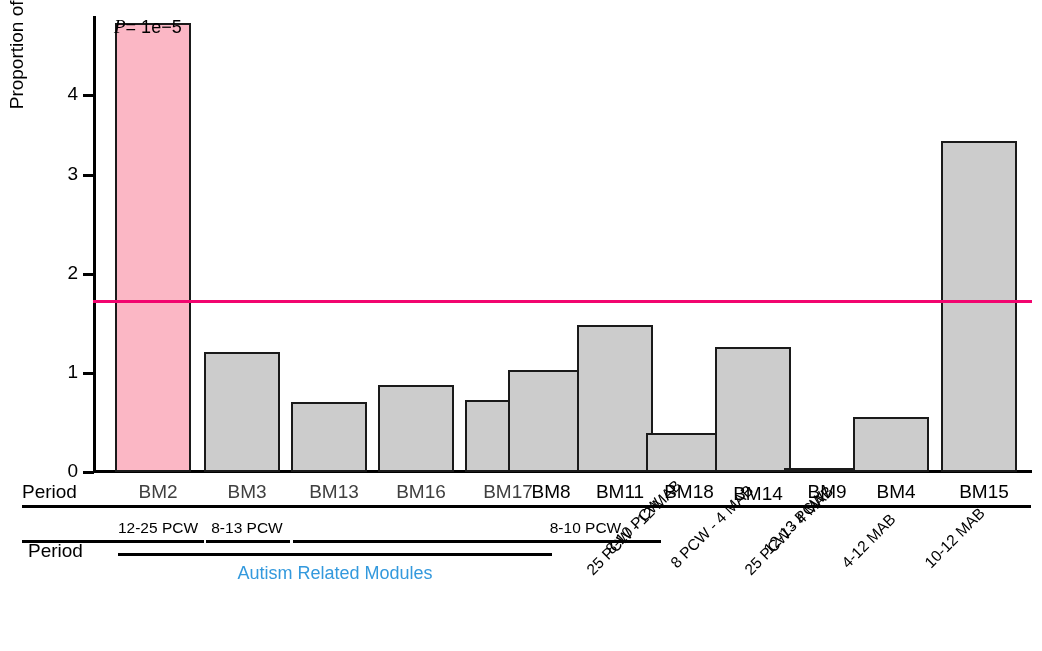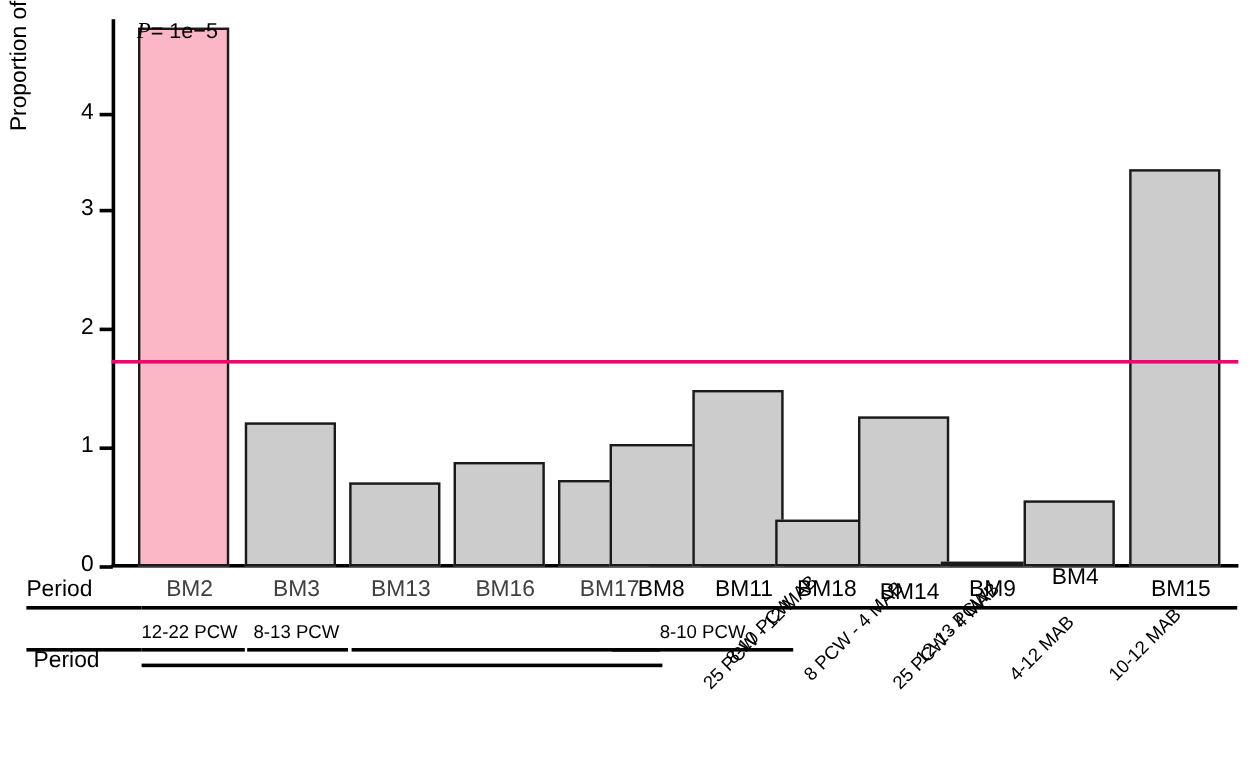--- a/index.html
+++ b/index.html
@@ -212,26 +212,26 @@
   <div class="module-label blue" style="left:204px; width:86px; top:481px;">BM3</div>
   <div class="module-label blue" style="left:291px; width:86px; top:481px;">BM13</div>
   <div class="module-label blue" style="left:378px; width:86px; top:481px;">BM16</div>
   <div class="module-label blue" style="left:465px; width:86px; top:481px;">BM17</div>
 
   <div class="module-label" style="left:508px; width:86px; top:481px;">BM8</div>
   <div class="module-label" style="left:577px; width:86px; top:481px;">BM11</div>
   <div class="module-label" style="left:646px; width:86px; top:481px;">BM18</div>
   <div class="module-label" style="left:715px; width:86px; top:483px;">BM14</div>
   <div class="module-label" style="left:784px; width:86px; top:481px;">BM9</div>
-  <div class="module-label" style="left:853px; width:86px; top:471px;">BM4</div>
+  <div class="module-label" style="left:853px; width:86px; top:481px;">BM4</div>
   <div class="module-label" style="left:941px; width:86px; top:481px;">BM15</div>
 
   <div class="caption-underline" style="left:118px; top:505px; width:913px;"></div>
 
-  <div class="period-label" style="left:115px; width:86px; top:519px;">12-22 PCW</div>
+  <div class="period-label" style="left:115px; width:86px; top:519px;">12-25 PCW</div>
   <div class="period-label" style="left:204px; width:86px; top:519px;">8-13 PCW</div>
   <div class="period-label" style="left:508px; width:155px; top:519px;">8-10 PCW</div>
 
   <div class="period-label rot" style="left:602px; top:545px;">8-10 PCW</div>
   <div class="period-label rot" style="left:583px; top:566px;">25 PCW - 12 MAB</div>
 
   <div class="period-label rot" style="left:667px; top:559px;">8 PCW - 4 MAB</div>
 
   <div class="period-label rot" style="left:760px; top:545px;">12-13 PCW</div>
   <div class="period-label rot" style="left:741px; top:566px;">25 PCW - 4 MAB</div>
@@ -239,14 +239,15 @@
   <div class="period-label rot" style="left:838px; top:559px;">4-12 MAB</div>
 
   <div class="period-label rot" style="left:921px; top:559px;">10-12 MAB</div>
 
   <div class="caption-underline" style="left:118px; top:540px; width:86px;"></div>
   <div class="caption-underline" style="left:206px; top:540px; width:84px;"></div>
   <div class="caption-underline" style="left:293px; top:540px; width:257px;"></div>
   <div class="caption-underline" style="left:510px; top:540px; width:151px;"></div>
 
   <div class="group-underline" style="left:118px; top:553px; width:434px;"></div>
+  <div class="autism-caption" style="left:118px; top:563px; width:434px;">Autism Related Modules</div>
 
 </div>
 
 </body></html>

